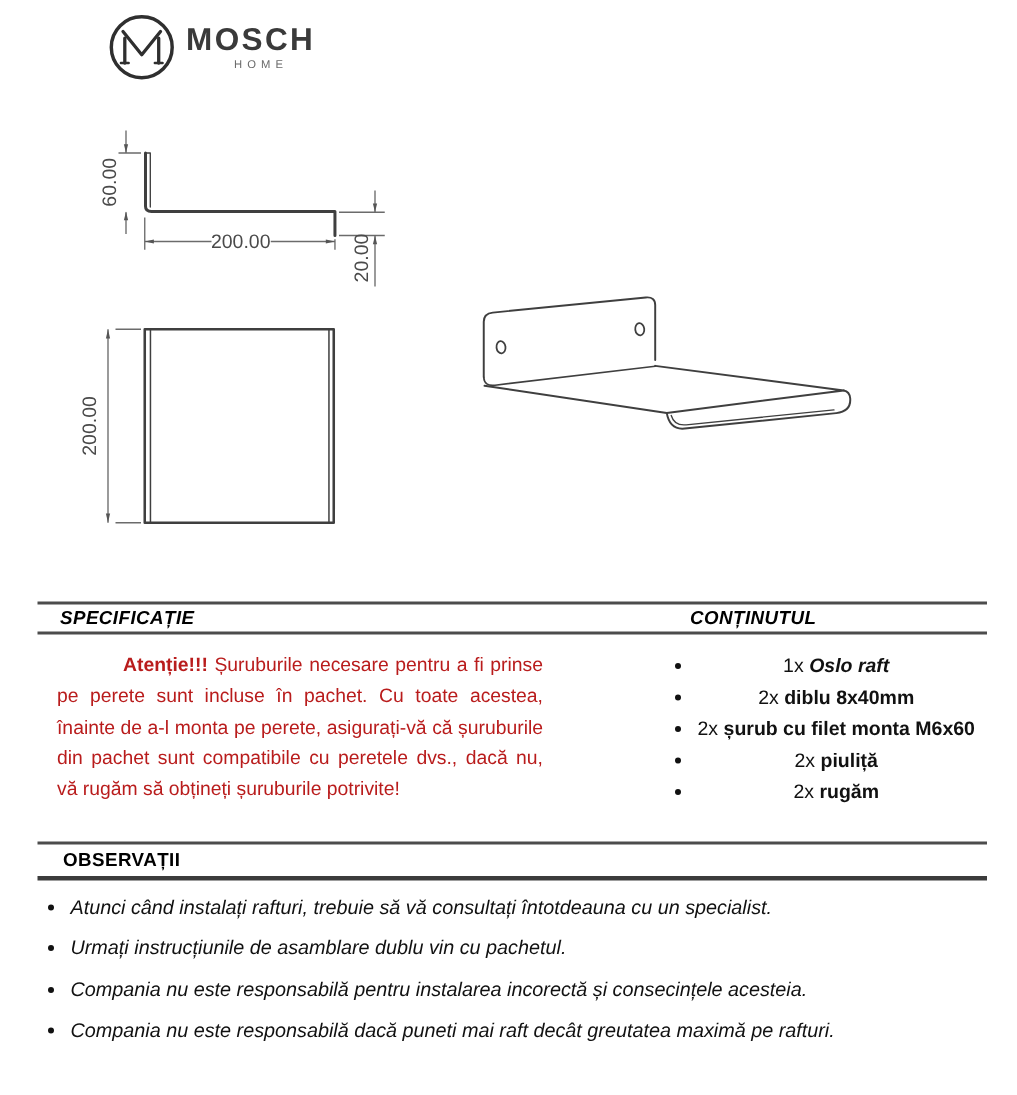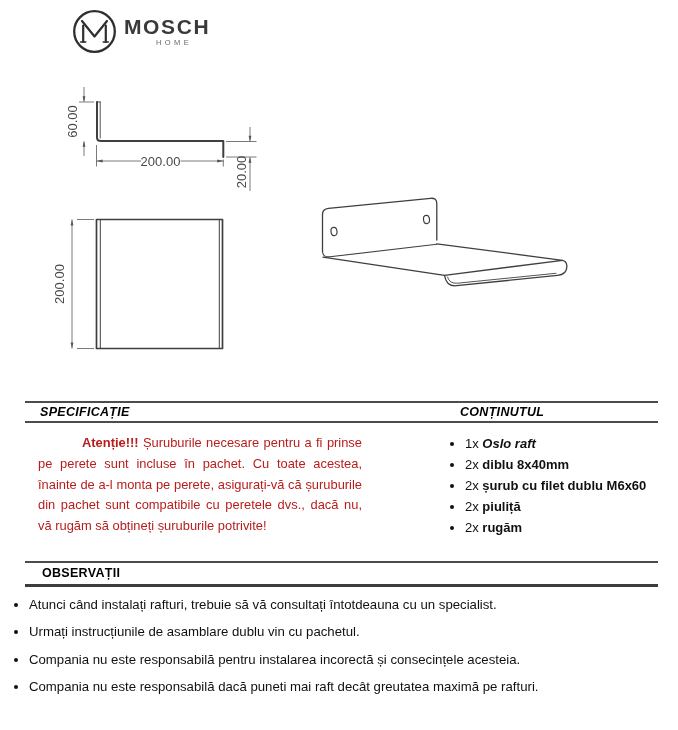--- a/index.html
+++ b/index.html
@@ -34,28 +34,28 @@
   .obs-head{left:42px;top:566px;}
 
   
   .spec-text{position:absolute;left:38px;top:433px;width:324px;margin:0;
     font-size:12.9px;line-height:20.8px;text-align:justify;text-indent:44px;color:#b91c1c;}
   .spec-text b{font-weight:700;}
 
   
   .contents{position:absolute;left:447px;top:437px;margin:0;padding-left:18px;
     list-style:disc outside;font-size:13px;color:#111;}
-  .contents li{margin-bottom:7.5px;line-height:13.5px;}
+  .contents li{margin-bottom:7.5px;line-height:13.5px;text-align:center;}
   .contents .qty{font-weight:400;}
   .contents .item-name{font-weight:700;}
   .contents li.first-item .item-name{font-style:italic;}
 
   
-  .observations{position:absolute;left:16px;top:598px;width:632px;margin:0;padding-left:13px;
-    list-style:disc outside;font-size:13.2px;color:#111;}
+  .observations{position:absolute;left:34px;top:598px;width:632px;margin:0;padding-left:13px;
+    list-style:disc outside;font-size:13.2px;color:#111;font-style:italic;}
   .observations li{margin-bottom:13.6px;line-height:13.8px;}
 </style>
 </head>
 <body>
 
 <div class="page">
 
   <div class="logo">
     <svg width="45" height="45" viewBox="0 0 45 45">
       <circle cx="22.5" cy="22.5" r="20.3" fill="none" stroke="#2f2f2f" stroke-width="2.3"></circle>
@@ -132,21 +132,21 @@
     <li class="first-item">
       <span class="qty">1x</span>
       <span class="item-name">Oslo raft</span>
     </li>
     <li>
       <span class="qty">2x</span>
       <span class="item-name">diblu 8x40mm</span>
     </li>
     <li>
       <span class="qty">2x</span>
-      <span class="item-name">șurub cu filet dublu M6x60</span>
+      <span class="item-name">șurub cu filet monta M6x60</span>
     </li>
     <li>
       <span class="qty">2x</span>
       <span class="item-name">piuliță</span>
     </li>
     <li>
       <span class="qty">2x</span>
       <span class="item-name">rugăm</span>
     </li>
   </ul>

